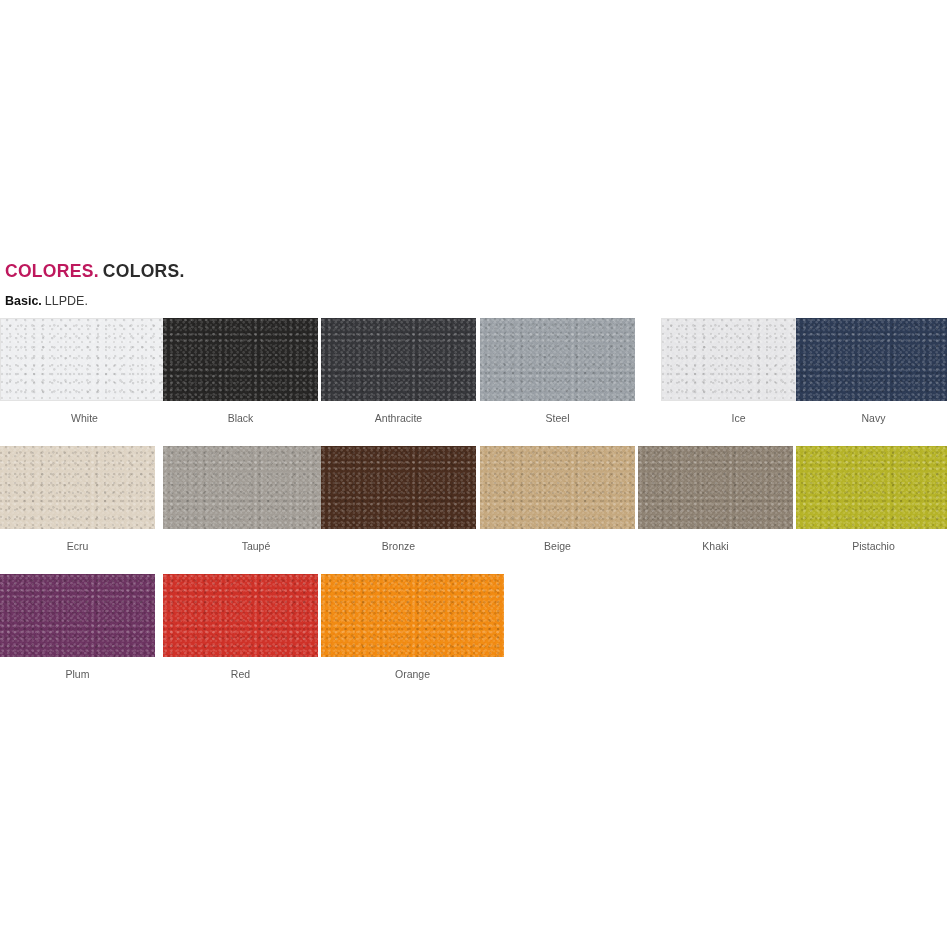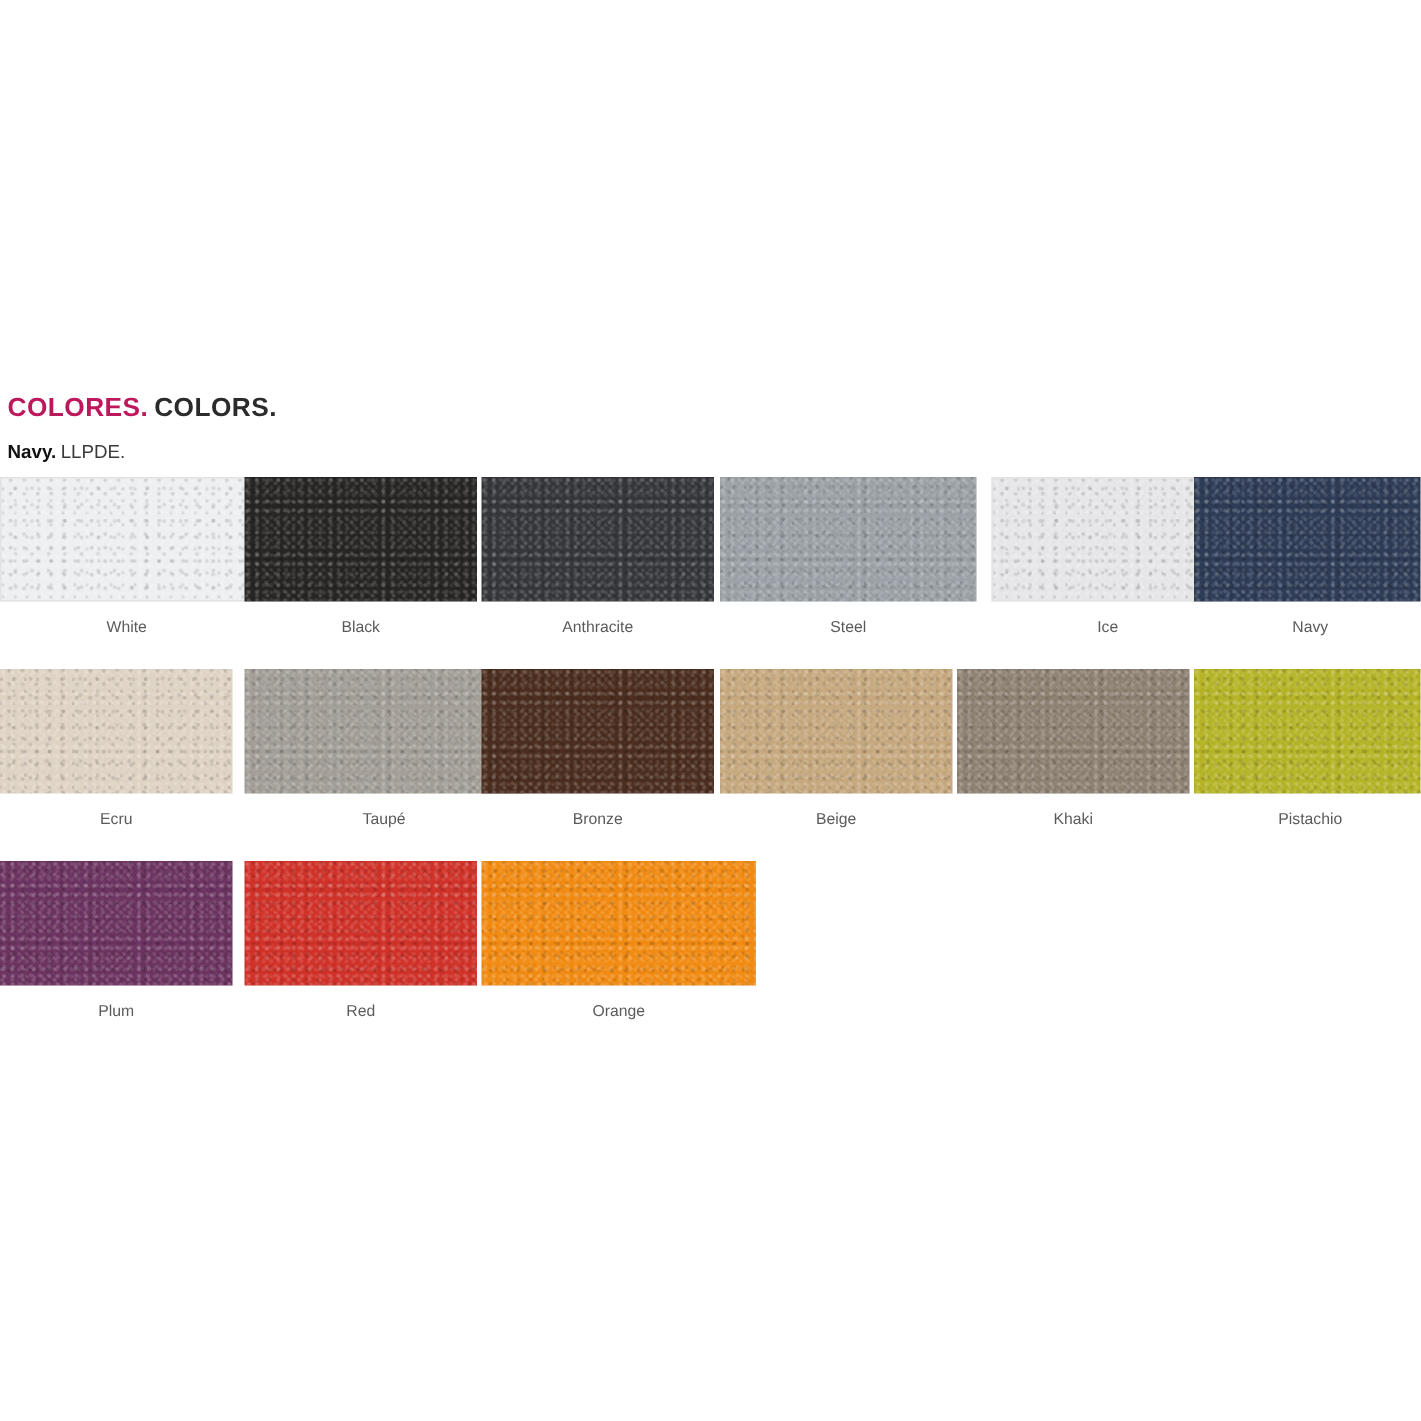--- a/index.html
+++ b/index.html
@@ -130,39 +130,39 @@
 </head>
 <body>
 
 <div class="page">
 
   <div class="heading-block">
     <div class="title-line">
       <span class="title-es">COLORES.</span><span class="title-en">COLORS.</span>
     </div>
     <div class="subtitle-line">
-      <span class="sub-es">Navy.</span><span class="sub-en">LLPDE.</span>
+      <span class="sub-es">Basic.</span><span class="sub-en">LLPDE.</span>
     </div>
   </div>
 
   <div class="swatch-grid" id="swatch-grid">
       <div class="swatch-row">
         <div class="swatch-cell" style="left: 0px; width: 169px;">
           <div class="swatch-chip light-chip" style="background-color: rgb(238, 239, 241);"></div>
           <div class="swatch-label">White</div>
         </div>
         <div class="swatch-cell" style="left: 163px; width: 155px;">
           <div class="swatch-chip" style="background-color: rgb(38, 37, 36);"></div>
           <div class="swatch-label">Black</div>
         </div>
         <div class="swatch-cell" style="left: 321px; width: 155px;">
           <div class="swatch-chip" style="background-color: rgb(53, 54, 58);"></div>
           <div class="swatch-label">Anthracite</div>
         </div>
-        <div class="swatch-cell" style="left: 480px; width: 171px;">
+        <div class="swatch-cell" style="left: 480px; width: 155px;">
           <div class="swatch-chip" style="background-color: rgb(154, 160, 166);"></div>
           <div class="swatch-label">Steel</div>
         </div>
         <div class="swatch-cell" style="left: 638px; width: 155px; margin-left: 23px;">
           <div class="swatch-chip light-chip" style="background-color: rgb(230, 230, 232);"></div>
           <div class="swatch-label">Ice</div>
         </div>
         <div class="swatch-cell" style="left: 796px; width: 155px;">
           <div class="swatch-chip" style="background-color: rgb(45, 59, 85);"></div>
           <div class="swatch-label">Navy</div>

